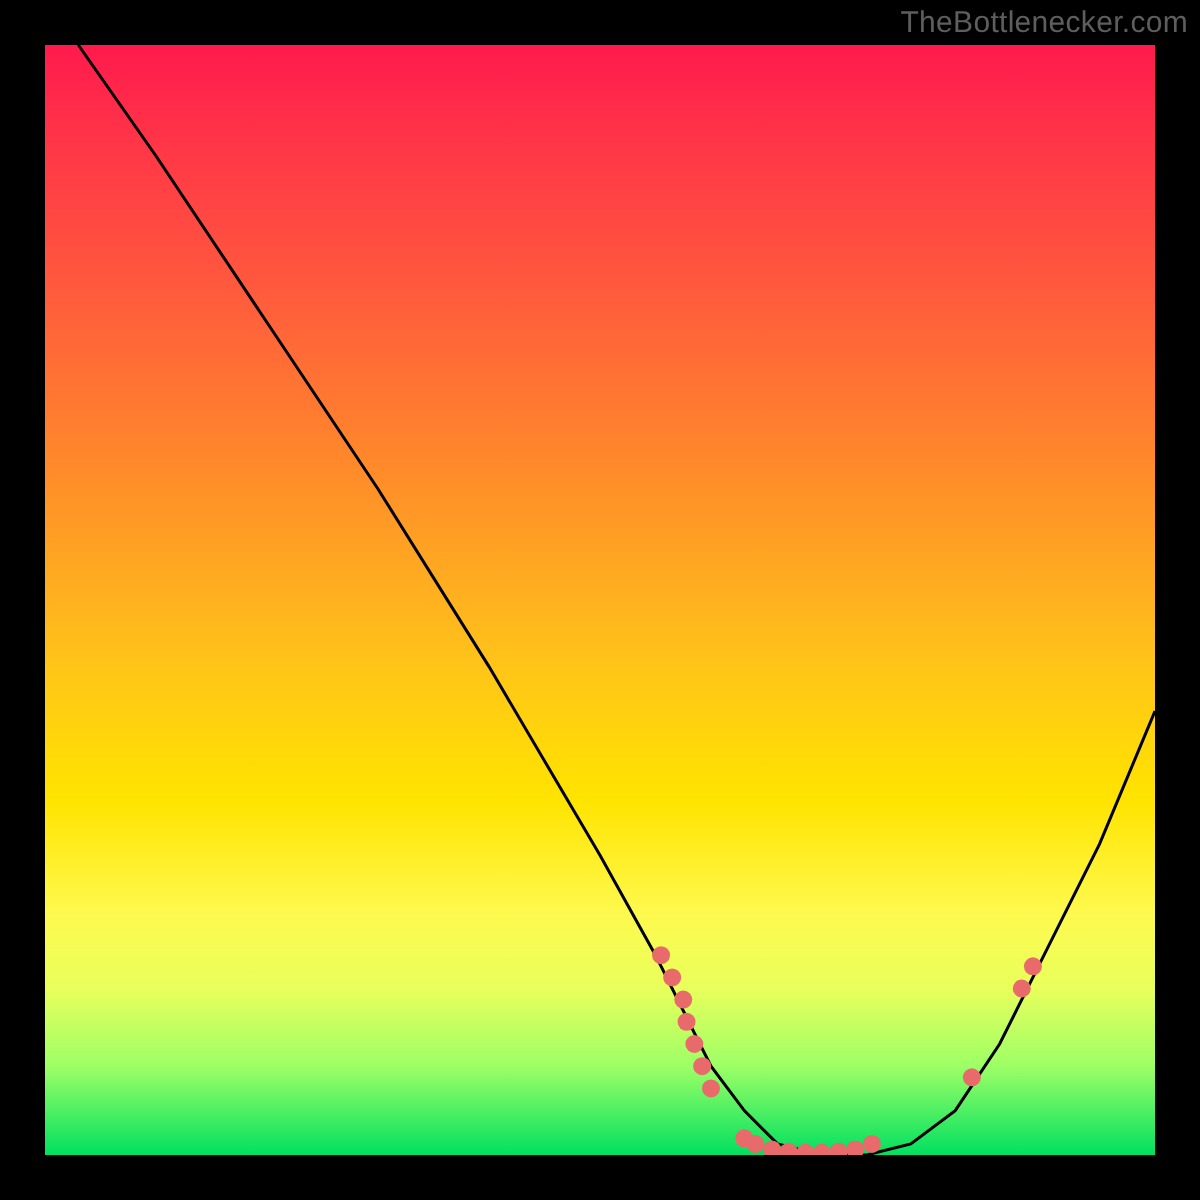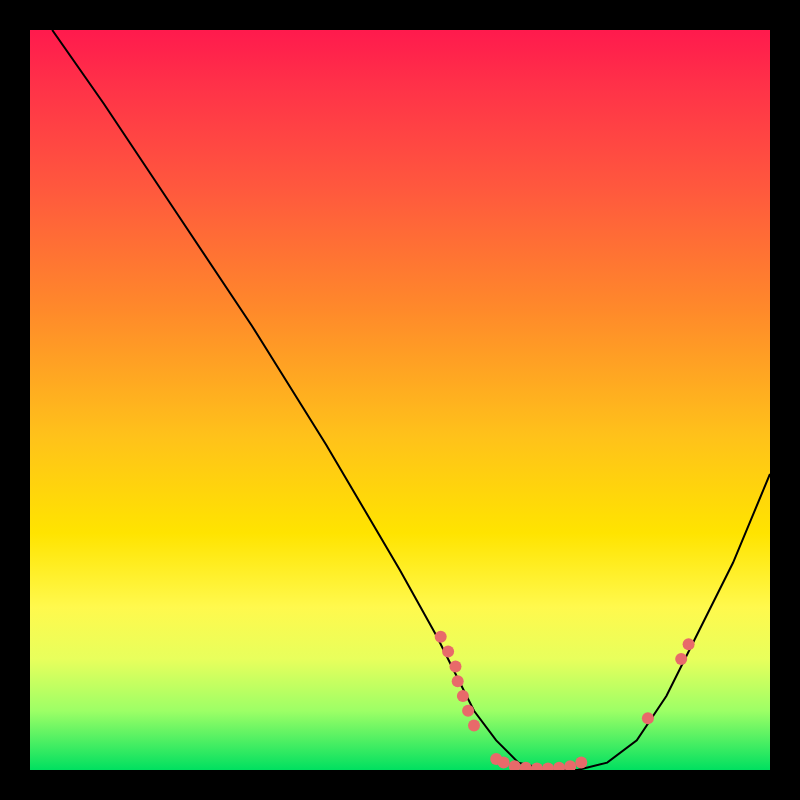--- a/index.html
+++ b/index.html
@@ -84,13 +84,14 @@
           <circle cx="529.1" cy="737.8" r="6" fill="#e86a6a"></circle>
           <circle cx="540.2" cy="736.3" r="6" fill="#e86a6a"></circle>
           <circle cx="551.3" cy="732.6" r="6" fill="#e86a6a"></circle>
           <circle cx="617.9" cy="688.2" r="6" fill="#e86a6a"></circle>
           <circle cx="651.2" cy="629.0" r="6" fill="#e86a6a"></circle>
           <circle cx="658.6" cy="614.2" r="6" fill="#e86a6a"></circle>
         </g>
     </svg>
   </div>
 
+  <div class="watermark">TheBottlenecker.com</div>
 </div>
 
 </body></html>

